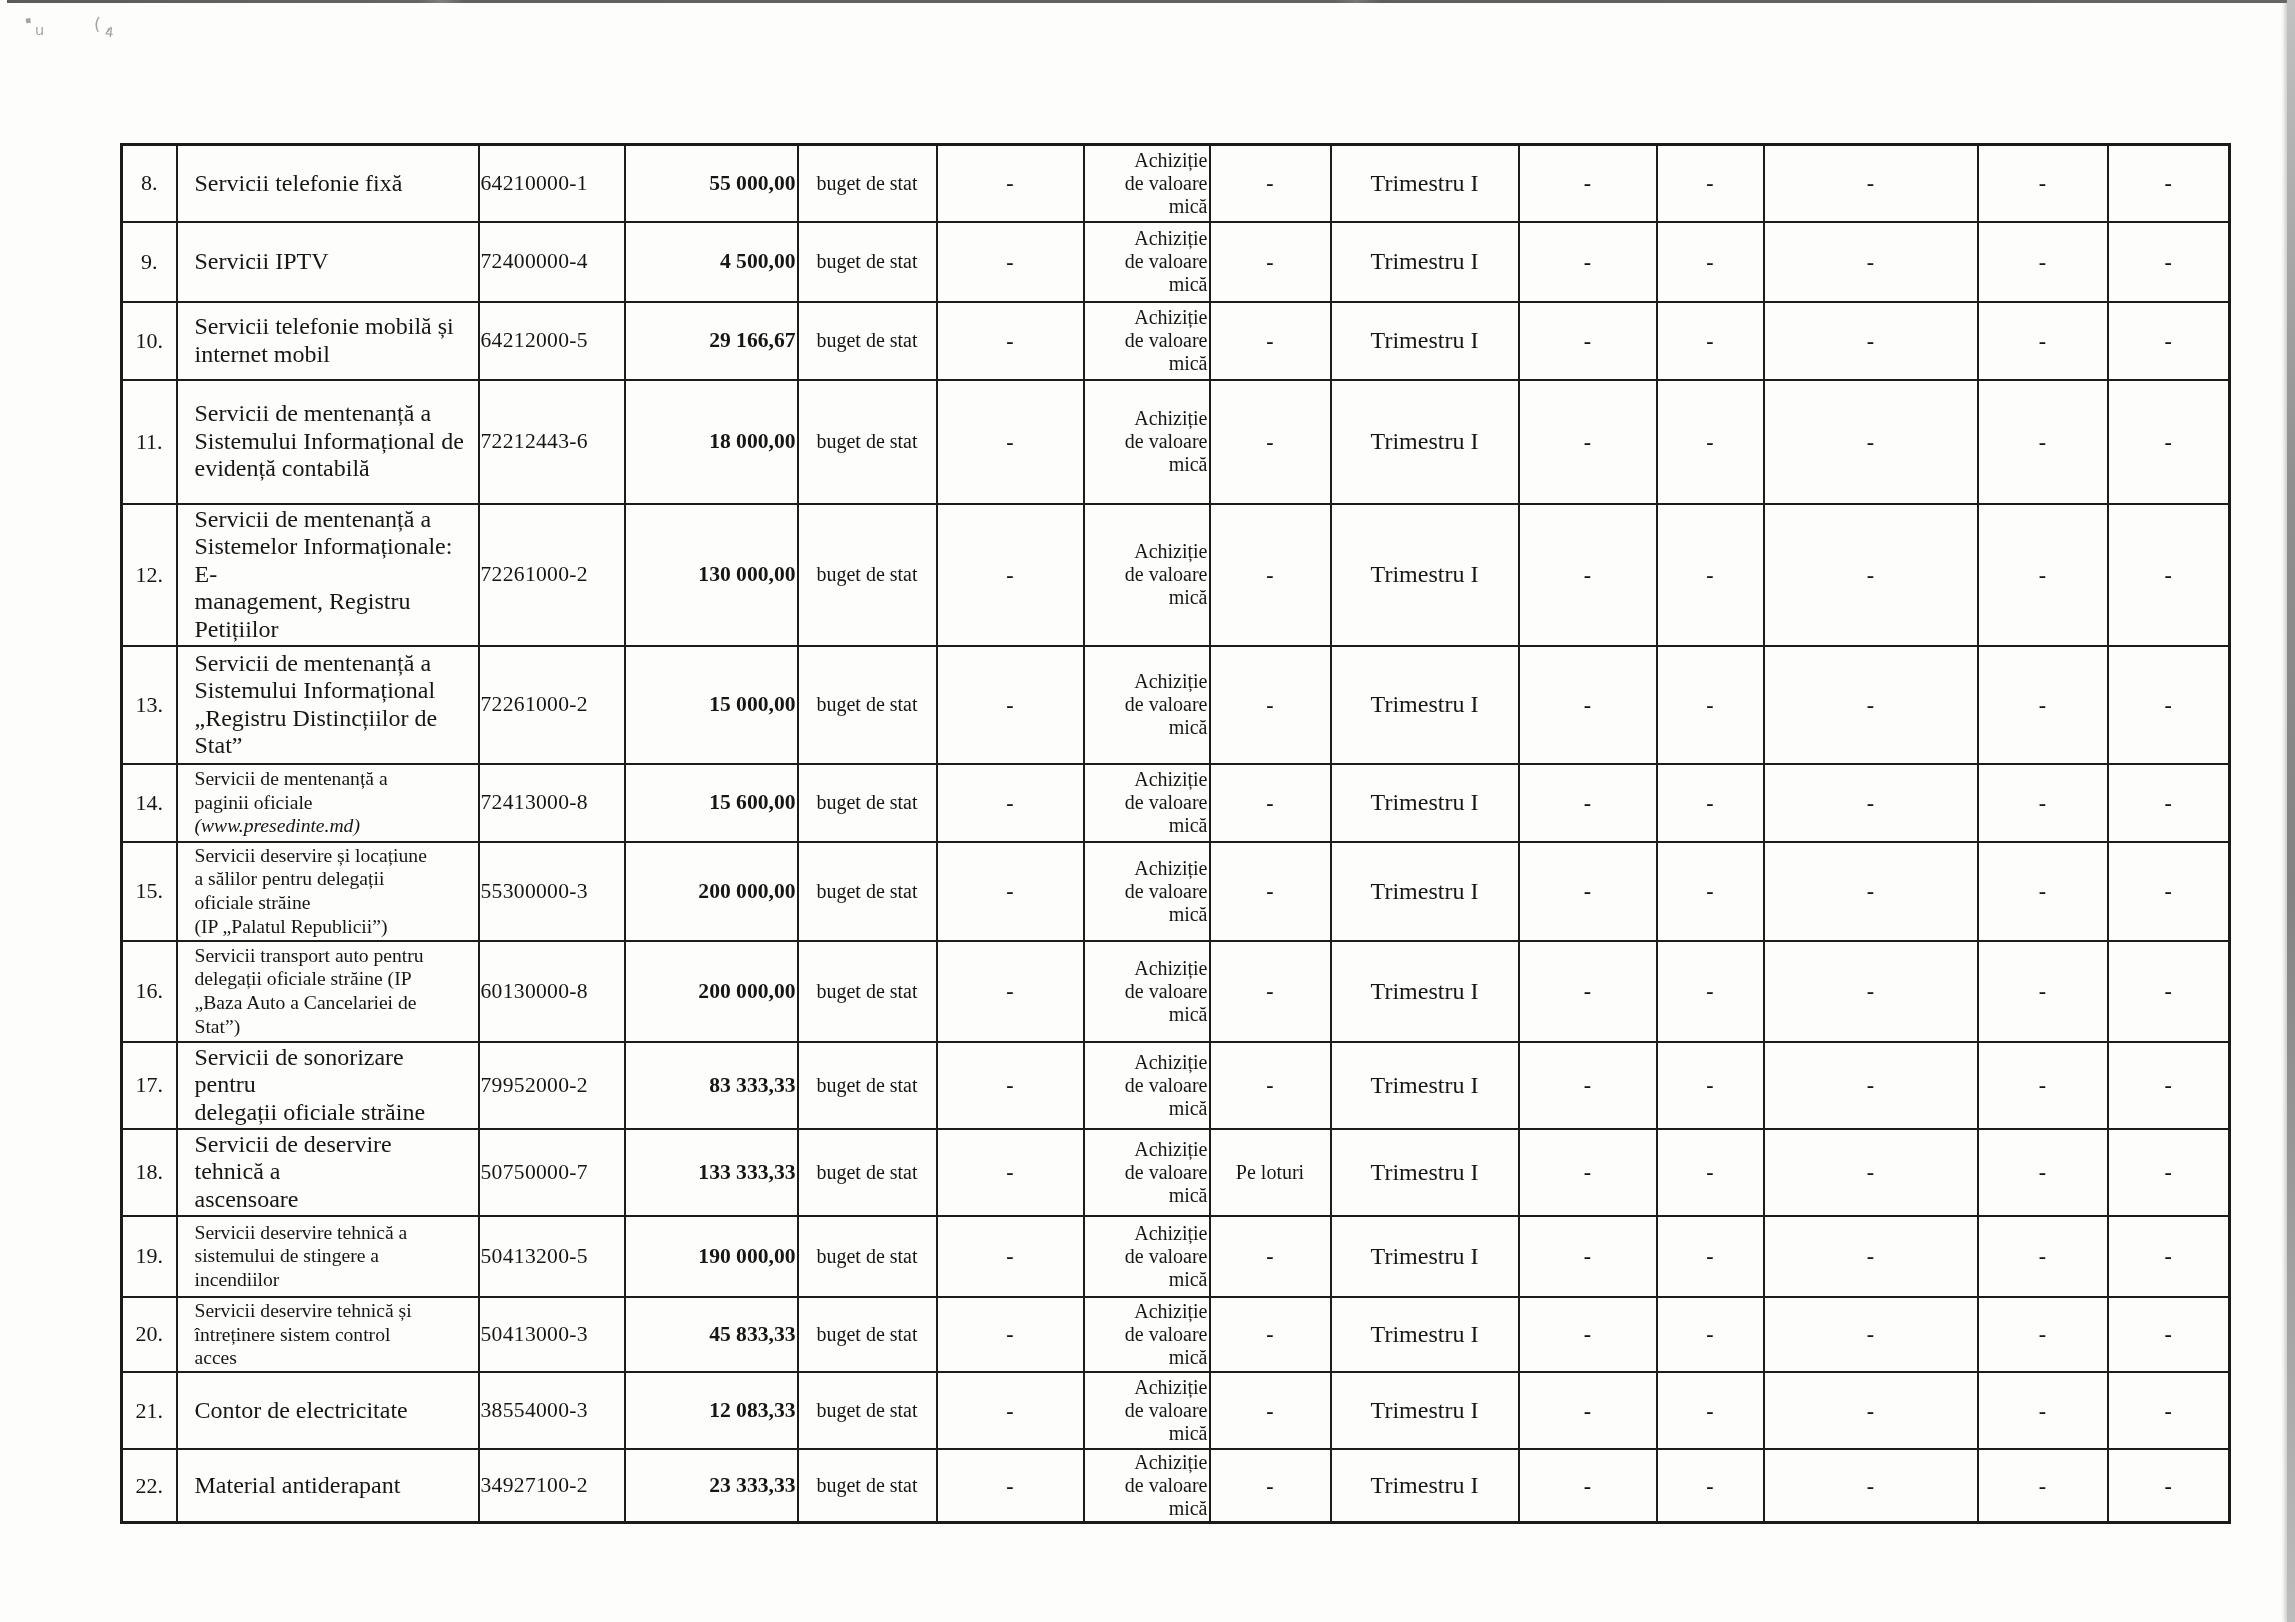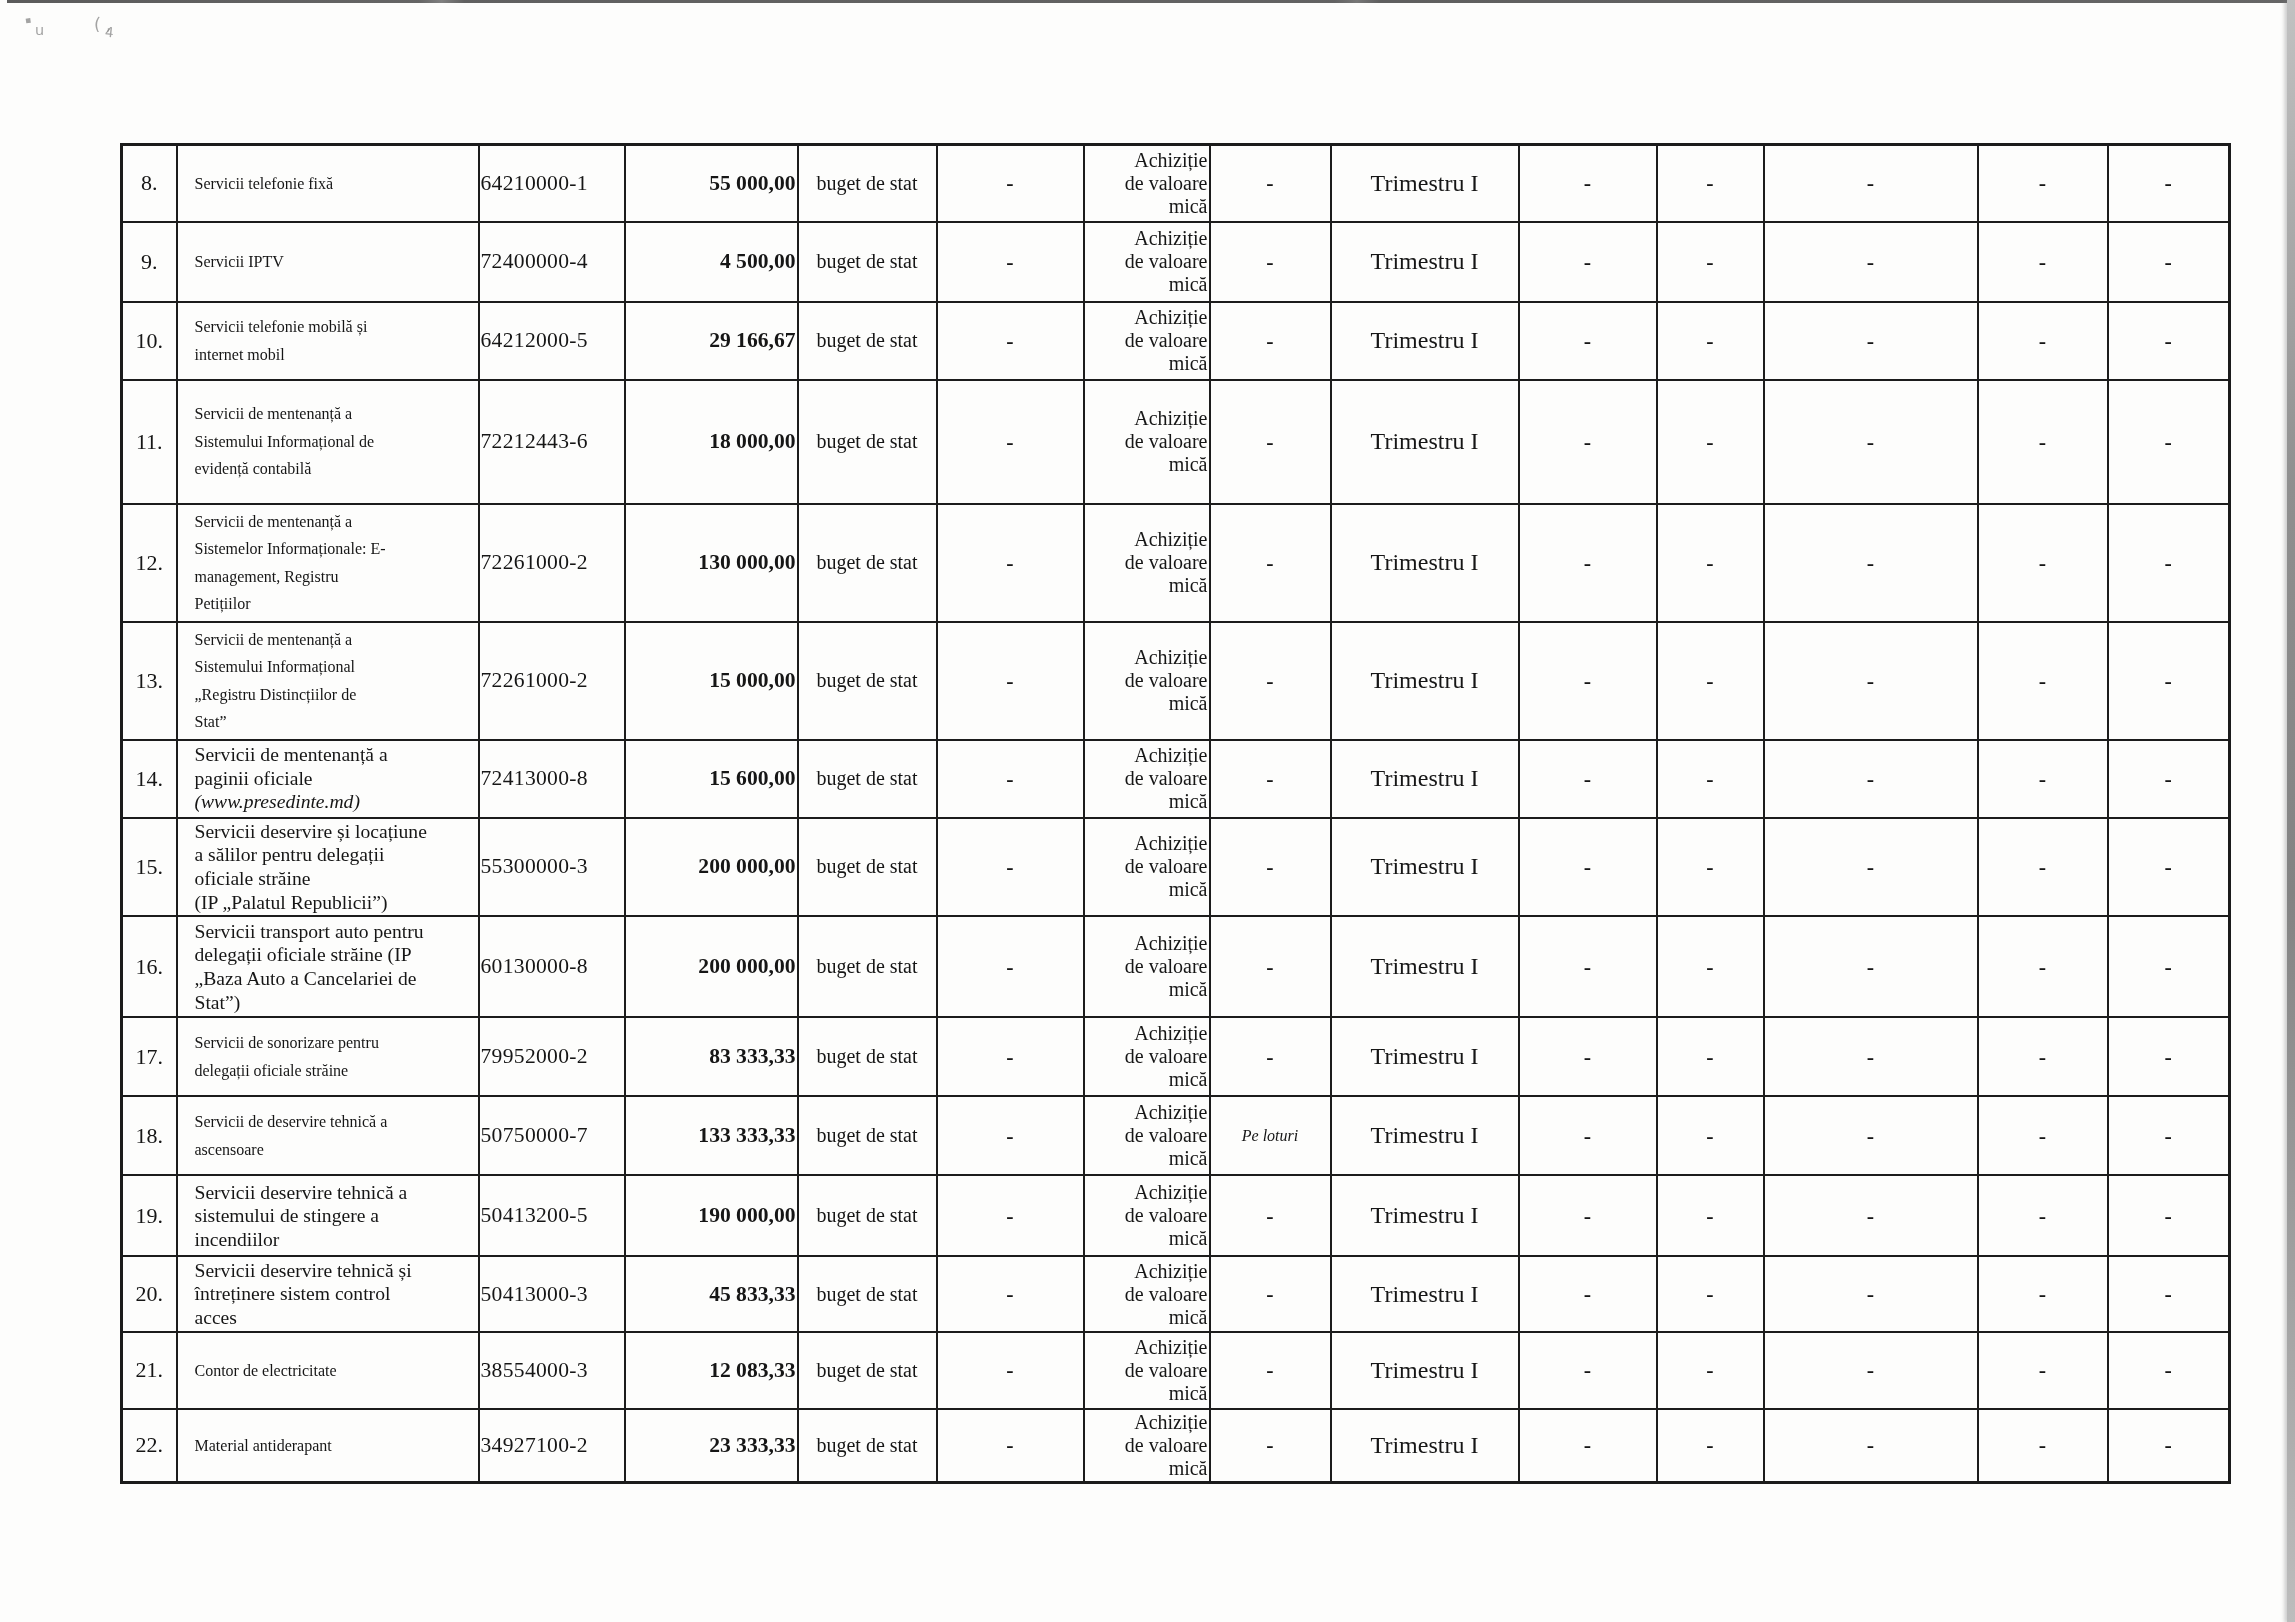--- a/index.html
+++ b/index.html
@@ -34,28 +34,28 @@
     border-collapse:collapse;table-layout:fixed;
     border:3.3px solid #1b1b1b;
   }
   table.proc td{
     border:2px solid #1c1c1c;
     vertical-align:middle;
     overflow:hidden;
     background:transparent;
   }
   .c-num  {text-align:center;font-size:22px;}
-  .c-desc {text-align:left;padding:1.3px 11.8px 1.3px 17px;font-size:16px;line-height:27.5px;}
+  .c-desc {text-align:left;padding:1.3px 11.8px 1.3px 17px;font-size:24px;line-height:27.5px;}
   .c-desc.tight{font-size:19.6px;line-height:23.6px;}
   .c-cpv  {font-size:21.6px;letter-spacing:0.3px;}
   .c-amt  {text-align:right;font-size:21.6px;font-weight:700;margin-left:12px;}
   .c-src  {text-align:center;font-size:20px;}
   .c-type {text-align:right;font-size:20px;line-height:23px;white-space:pre-line;}
   .c-term {text-align:center;font-size:24px;}
-  .c-lots {text-align:center;font-size:16px;font-style:italic;}
+  .c-lots {text-align:center;font-size:20px;}
   .c-dash {text-align:center;font-size:22px;font-weight:700;}
 </style>
 </head>
 <body>
 
 <div class="page">
 
   <div class="scan-top-line"></div>
   <div class="scan-right-band"></div>
   <div id="pencil-marks">

